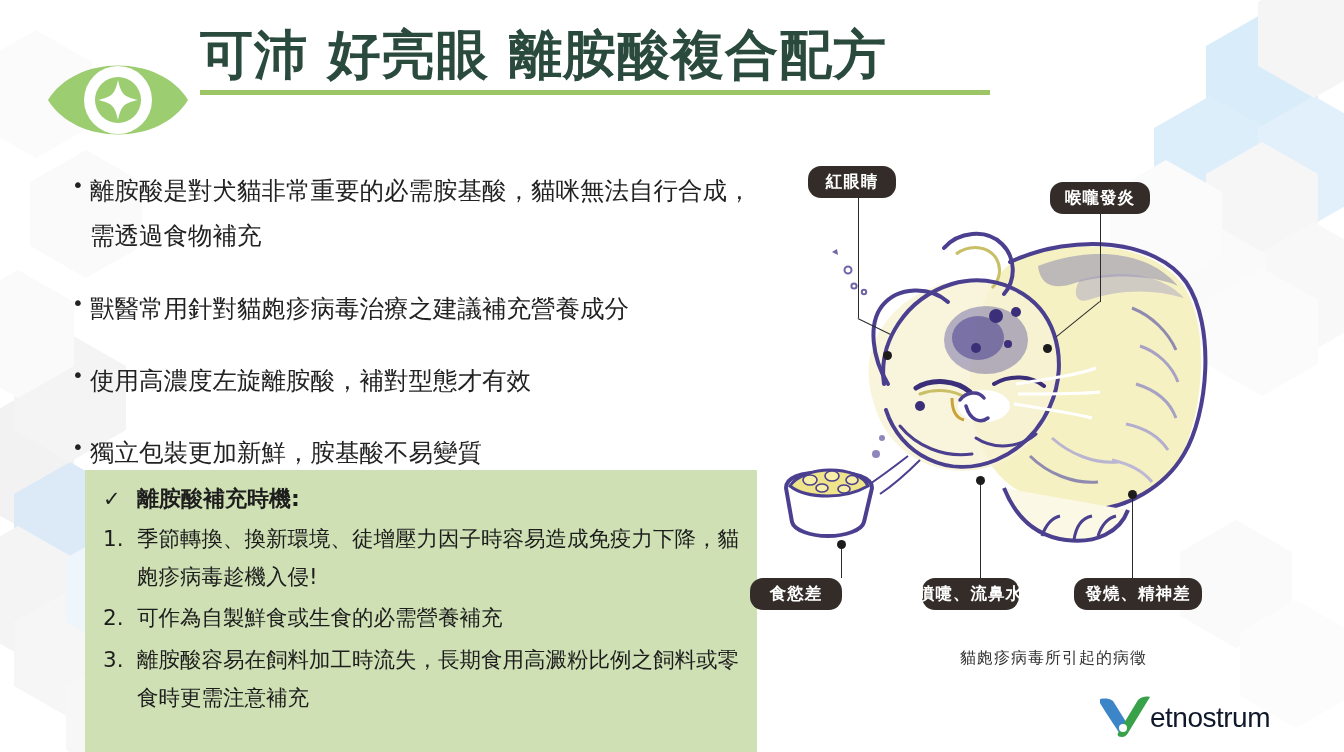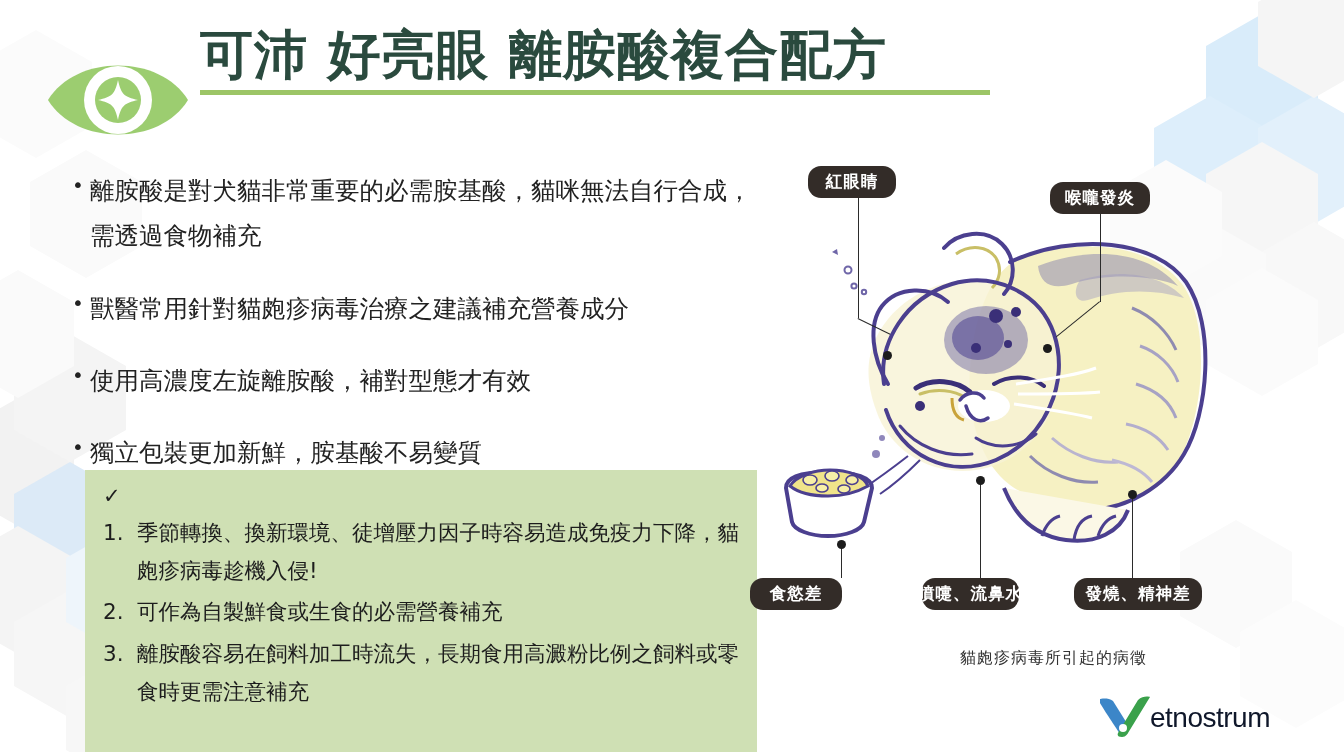--- a/index.html
+++ b/index.html
@@ -291,20 +291,21 @@
     </div>
     <div class="bullet">
       <span class="dot">•</span>
       <span class="btxt">獨立包裝更加新鮮，胺基酸不易變質</span>
     </div>
   </div>
 
   <div class="greenbox">
     <div class="gb-head">
       <span class="gb-check">✓</span>
+      <span>離胺酸補充時機:</span>
     </div>
     <div class="gb-list">
       <div class="gb-item">
         <span class="gb-num">1.</span>
         <span class="gb-txt">季節轉換、換新環境、徒增壓力因子時容易造成免疫力下降，貓皰疹病毒趁機入侵!</span>
       </div>
       <div class="gb-item">
         <span class="gb-num">2.</span>
         <span class="gb-txt">可作為自製鮮食或生食的必需營養補充</span>
       </div>

